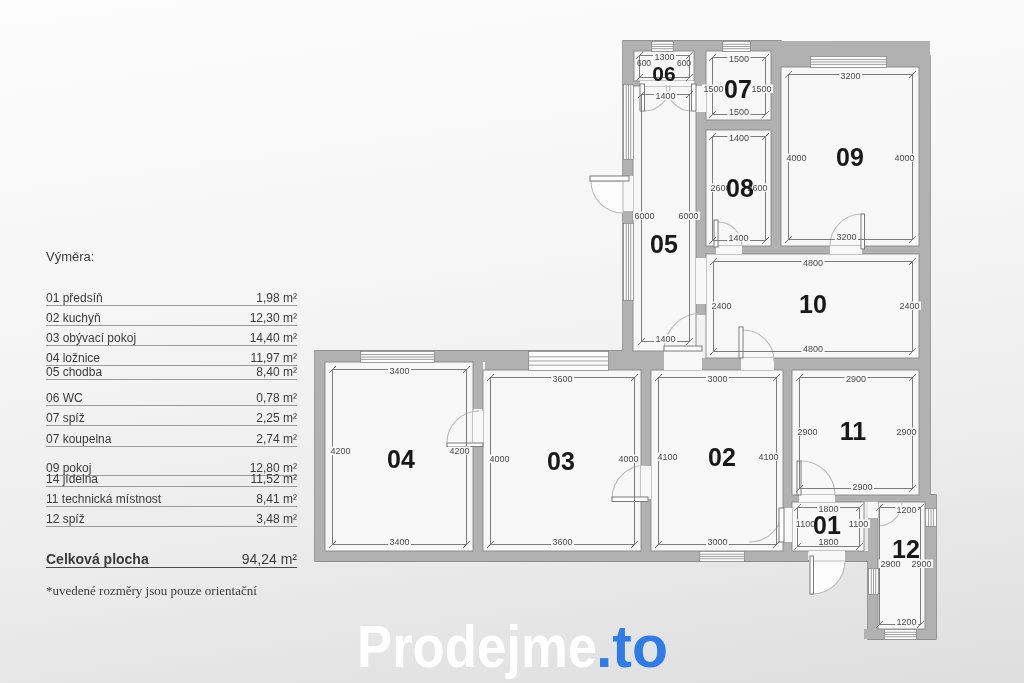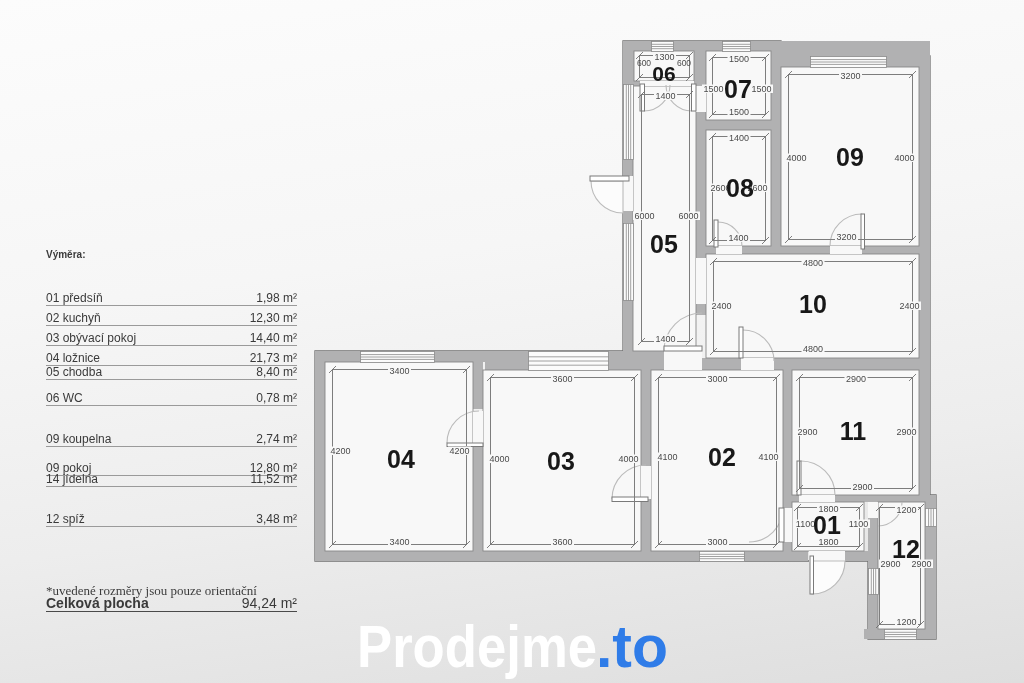--- a/index.html
+++ b/index.html
@@ -485,75 +485,83 @@
 
 <text x="738" y="98" font-size="25" font-weight="bold" fill="#181818" text-anchor="middle" font-family="Liberation Sans, sans-serif">07</text>
 
 <text x="740" y="197" font-size="25" font-weight="bold" fill="#181818" text-anchor="middle" font-family="Liberation Sans, sans-serif">08</text>
 
 <text x="850" y="166" font-size="25" font-weight="bold" fill="#181818" text-anchor="middle" font-family="Liberation Sans, sans-serif">09</text>
 
 <text x="813" y="313" font-size="25" font-weight="bold" fill="#181818" text-anchor="middle" font-family="Liberation Sans, sans-serif">10</text>
 </svg>
 
-<div style="position:absolute;left:46px;top:249px;font-size:10px;font-weight:bold;color:#3a3a3a;">Výměra:</div>
+<div style="position:absolute;left:46px;top:249px;font-size:13px;font-weight:normal;color:#3a3a3a;">Výměra:</div>
 
 <div class="lrow" style="top:287.8px">
       <span class="lname">01 předsíň</span>
       <span class="lval">1,98 m²</span>
     </div>
 
 <div class="lrow" style="top:307.9px">
       <span class="lname">02 kuchyň</span>
       <span class="lval">12,30 m²</span>
     </div>
 
 <div class="lrow" style="top:328.0px">
       <span class="lname">03 obývací pokoj</span>
       <span class="lval">14,40 m²</span>
     </div>
 
 <div class="lrow" style="top:348.1px">
       <span class="lname">04 ložnice</span>
-      <span class="lval">21,73 m²</span>
+      <span class="lval">11,97 m²</span>
     </div>
 
 <div class="lrow" style="top:362px">
       <span class="lname">05 chodba</span>
       <span class="lval">8,40 m²</span>
     </div>
 
 <div class="lrow" style="top:388.3px">
       <span class="lname">06 WC</span>
       <span class="lval">0,78 m²</span>
     </div>
 
+<div class="lrow" style="top:408.4px">
+      <span class="lname">07 spíž</span>
+      <span class="lval">2,25 m²</span>
+    </div>
 
 <div class="lrow" style="top:428.5px">
-      <span class="lname">09 koupelna</span>
+      <span class="lname">07 koupelna</span>
       <span class="lval">2,74 m²</span>
     </div>
 
 <div class="lrow" style="top:458px">
       <span class="lname">09 pokoj</span>
       <span class="lval">12,80 m²</span>
     </div>
 
 <div class="lrow" style="top:468.7px">
       <span class="lname">14 jídelna</span>
       <span class="lval">11,52 m²</span>
     </div>
 
+<div class="lrow" style="top:488.8px">
+      <span class="lname">11 technická místnost</span>
+      <span class="lval">8,41 m²</span>
+    </div>
 
 <div class="lrow" style="top:508.9px">
       <span class="lname">12 spíž</span>
       <span class="lval">3,48 m²</span>
     </div>
 
-<div class="lrow" style="top:549.8px;border-bottom:1.2px solid #4a4a4a;font-size:14px;margin-top:44px;">
+<div class="lrow" style="top:549.8px;border-bottom:1.2px solid #4a4a4a;font-size:14px;">
       <span class="lname" style="font-weight:bold">Celková plocha</span>
       <span class="lval">94,24 m²</span>
     </div>
 
 <div style="position:absolute;left:46px;top:583px;font-size:13px;color:#3c3c3c;font-family:Liberation Serif, serif;">*uvedené rozměry jsou pouze orientační</div>
 
 <svg width="1024" height="683" viewBox="0 0 1024 683" style="position:absolute;left:0;top:0;pointer-events:none">
 <text x="357" y="667" textLength="240" lengthAdjust="spacingAndGlyphs" font-size="60" font-weight="bold" fill="#ffffff" font-family="Liberation Sans, sans-serif">Prodejme</text>
 <text x="596" y="667" textLength="72" lengthAdjust="spacingAndGlyphs" font-size="60" font-weight="bold" fill="#2f7ce8" font-family="Liberation Sans, sans-serif">.to</text>
 </svg>

